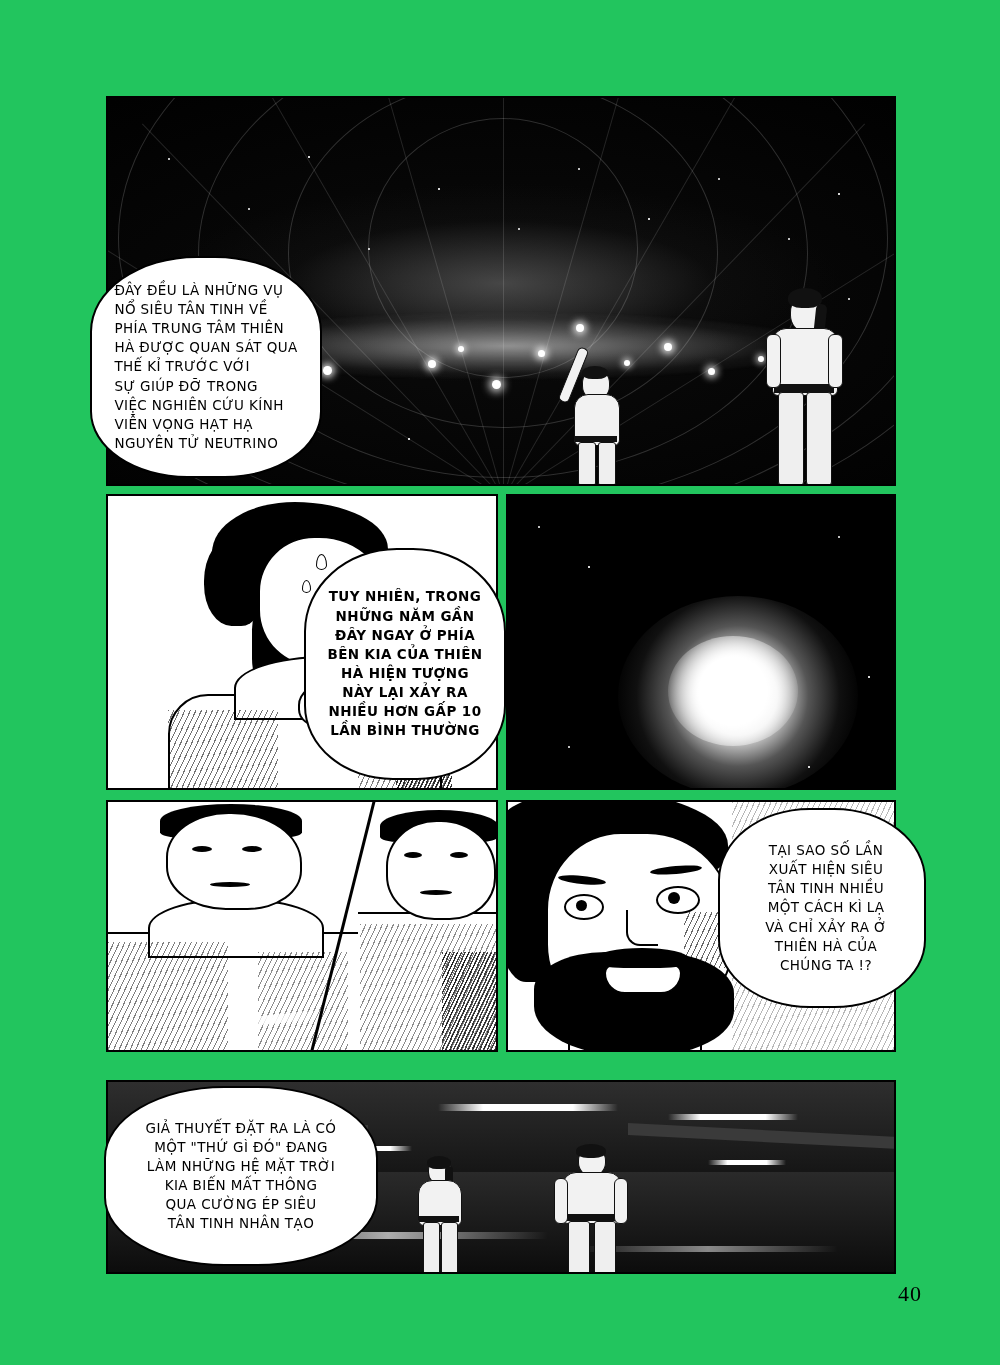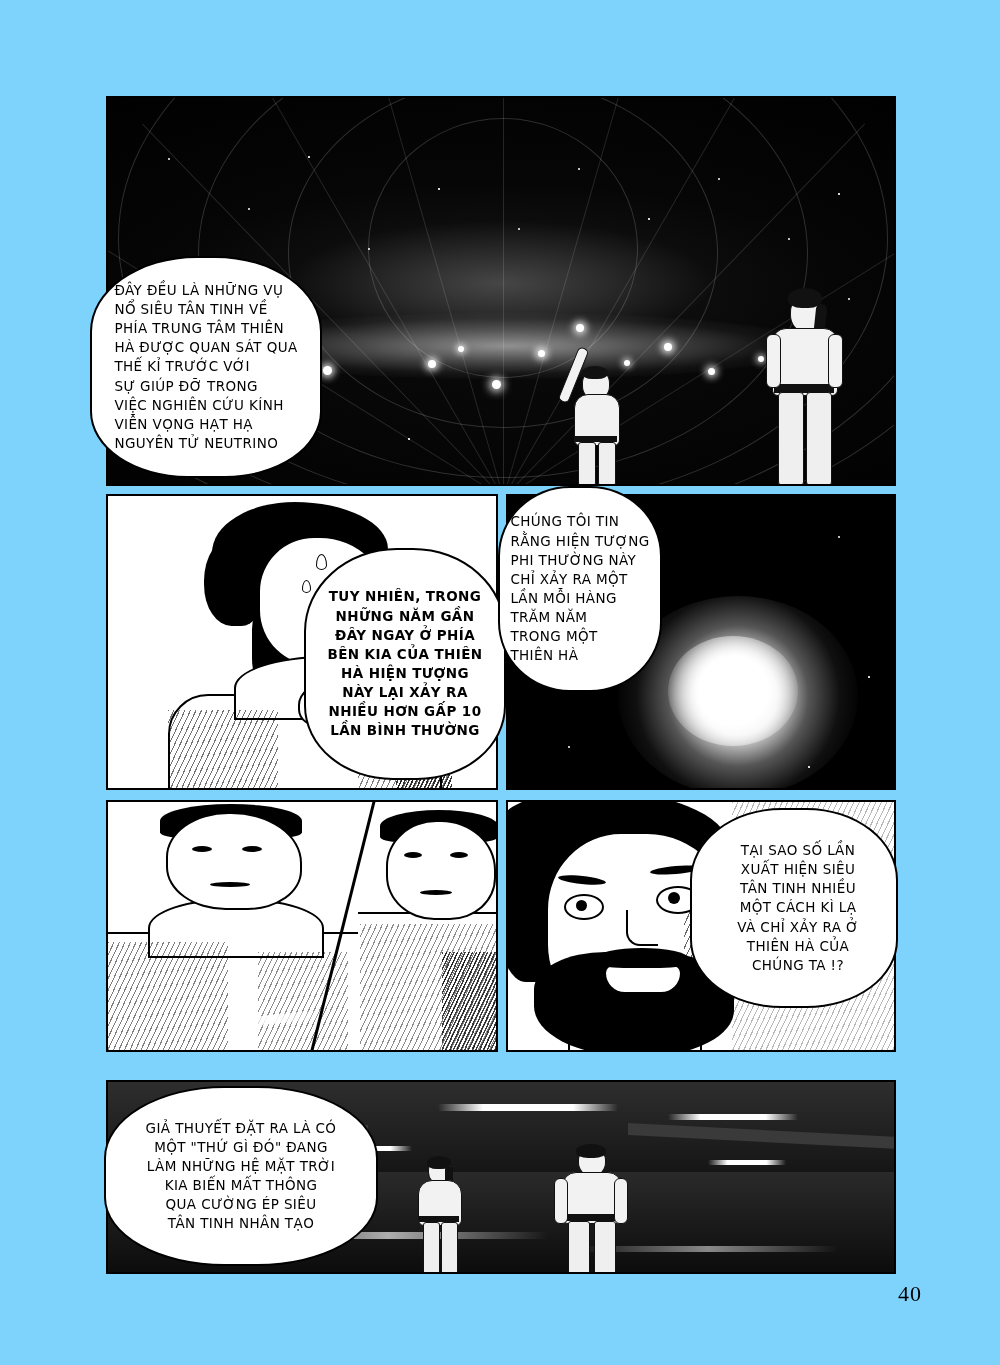--- a/index.html
+++ b/index.html
@@ -13,21 +13,21 @@
     position: relative;
     font-family: "DejaVu Sans", sans-serif;
     overflow: hidden;
   }
 
   .page {
     position: absolute;
     left: 0; top: 0;
     width: 1000px;
     height: 1365px;
-    background: #7dd3fc;
+    background: #22c55e;
   }
 
   
   .panel {
     position: absolute;
     background: #ffffff;
     border: 2px solid #000;
     overflow: hidden;
     box-sizing: border-box;
   }
@@ -288,30 +288,20 @@
     <div class="glow" style="left:110px; top:100px; width:240px; height:200px;"></div>
     <div class="glow" style="left:160px; top:140px; width:130px; height:110px; background: radial-gradient(circle, #ffffff 0%, #ffffff 40%, rgba(255,255,255,0.5) 62%, rgba(0,0,0,0) 82%);"></div>
     <div class="star" style="left:30px; top:30px; width:2px; height:2px;"></div>
     <div class="star" style="left:80px; top:70px; width:1.5px; height:1.5px;"></div>
     <div class="star" style="left:330px; top:40px; width:2px; height:2px;"></div>
     <div class="star" style="left:360px; top:180px; width:1.5px; height:1.5px;"></div>
     <div class="star" style="left:60px; top:250px; width:2px; height:2px;"></div>
     <div class="star" style="left:300px; top:270px; width:1.5px; height:1.5px;"></div>
   </div>
 
-  <div class="balloon lefttext" style="left:498px; top:486px; width:164px; height:206px; border-radius:44% 44% 44% 44% / 34% 34% 34% 34%;">
-    <div class="txt">CHÚNG TÔI TIN
-RẰNG HIỆN TƯỢNG
-PHI THƯỜNG NÀY
-CHỈ XẢY RA MỘT
-LẦN MỖI HÀNG
-TRĂM NĂM
-TRONG MỘT
-THIÊN HÀ</div>
-  </div>
 
 
   <div class="panel" style="left:106px; top:800px; width:392px; height:252px;">
     <div class="face-bg"></div>
 
     <div style="position:absolute; left:232px; top:-40px; width:3px; height:340px; background:#000; transform:rotate(14deg); z-index:8;"></div>
 
     <div style="position:absolute; left:58px; top:10px; width:132px; height:94px; border:2px solid #000; border-radius:46% 52% 40% 44%; background:#fff; z-index:3;"></div>
     <div class="inkshape" style="left:52px; top:2px; width:142px; height:34px; border-radius:60% 60% 20% 20%;"></div>
     <div class="inkshape" style="left:84px; top:44px; width:20px; height:6px; border-radius:50%; z-index:4;"></div>
@@ -354,21 +344,21 @@
     <div class="inkshape" style="left:26px; top:150px; width:200px; height:104px; border-radius:36% 40% 44% 48%; z-index:3;"></div>
     <div style="position:absolute; left:96px; top:162px; width:74px; height:26px; background:#fff; border:2px solid #000; border-radius:12px 12px 28px 28px; z-index:5;"></div>
     <div class="inkshape" style="left:88px; top:146px; width:92px; height:20px; border-radius:50% 50% 30% 30%; z-index:6;"></div>
 
     <div class="hatch" style="left:176px; top:110px; width:48px; height:56px; opacity:0.6; z-index:4;"></div>
 
     <div style="position:absolute; left:60px; top:216px; width:130px; height:36px; border-left:2px solid #000; border-right:2px solid #000; background:#fff; z-index:1;"></div>
     <div class="hatch" style="left:224px; top:0px; width:166px; height:252px; opacity:0.28; z-index:0;"></div>
   </div>
 
-  <div class="balloon" style="left:690px; top:808px; width:208px; height:200px; border-radius:44% 44% 44% 44% / 36% 36% 34% 34%;padding-left:8px;">
+  <div class="balloon" style="left:718px; top:808px; width:208px; height:200px; border-radius:44% 44% 44% 44% / 36% 36% 34% 34%;padding-left:8px;">
     <div class="txt">TẠI SAO SỐ LẦN
 XUẤT HIỆN SIÊU
 TÂN TINH NHIỀU
 MỘT CÁCH KÌ LẠ
 VÀ CHỈ XẢY RA Ở
 THIÊN HÀ CỦA
 CHÚNG TA !?</div>
   </div>
 
   <div class="panel" style="left:106px; top:1080px; width:790px; height:194px; background:#1b1b1b;">

